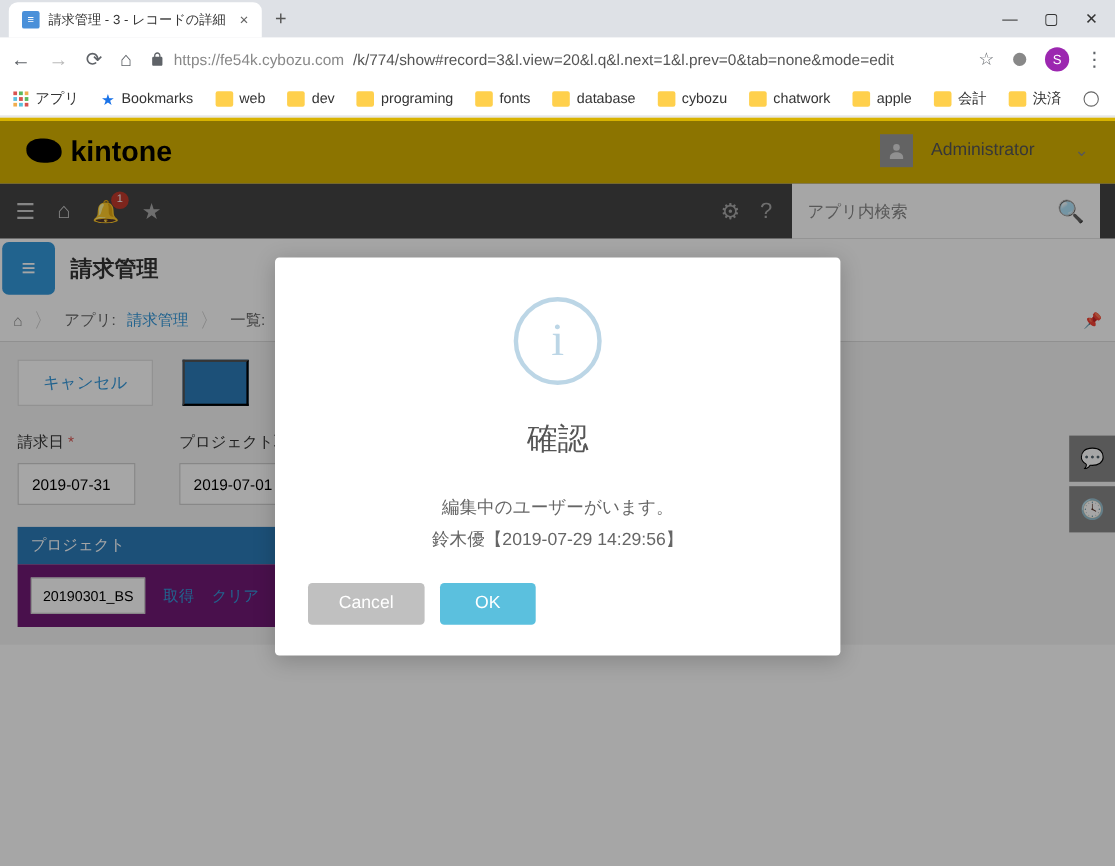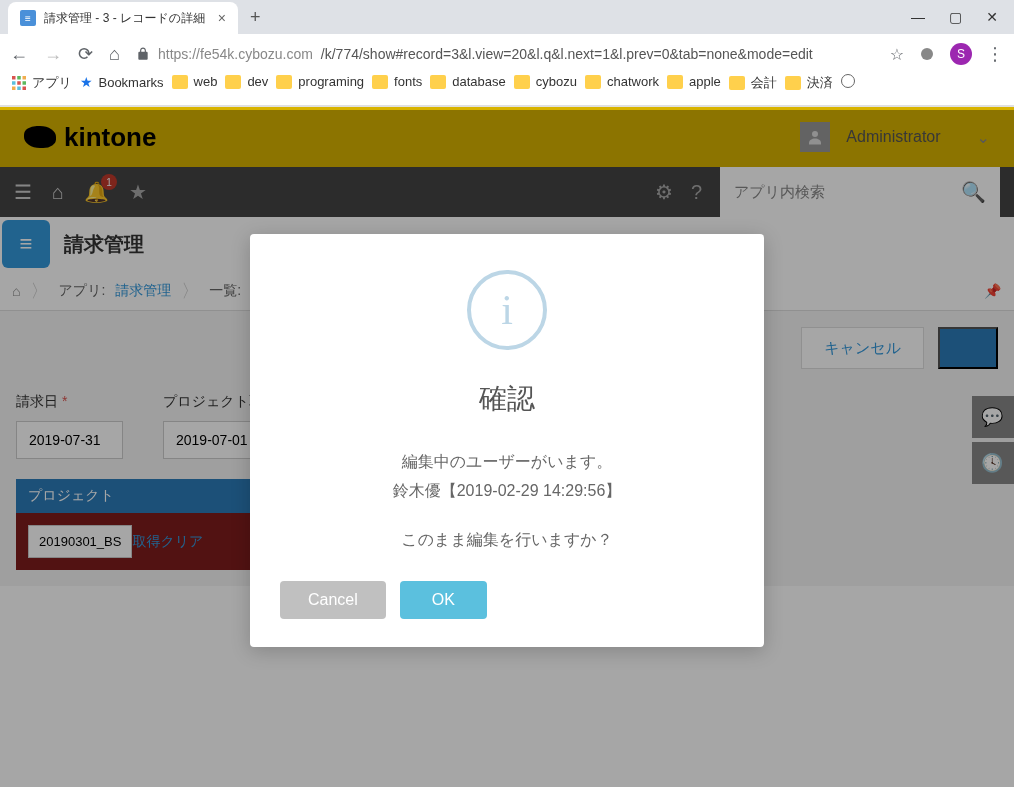--- a/index.html
+++ b/index.html
@@ -20,21 +20,21 @@
 .nav-btn.disabled { color: #bbb; }
 .addr { flex: 1; display: flex; align-items: center; gap: 8px; font-size: 14px; color: #888; }
 .addr .lock { width: 14px; height: 14px; }
 .addr .path { color: #555; }
 .addr-right { display: flex; gap: 14px; align-items: center; }
 .star-btn { color: #5f6368; font-size: 16px; }
 .ext-icon { width: 18px; height: 18px; }
 .profile-icon { width: 22px; height: 22px; background: #9c27b0; border-radius: 50%; color: #fff; display: flex; align-items: center; justify-content: center; font-size: 12px; }
 .dots { color: #5f6368; font-size: 18px; }
 
-.bookmarks-bar { height: 32px; display: flex; align-items: flex-start; padding: 0 12px; gap: 8px; font-size: 13px; color: #333; border-bottom: 1px solid #e0e0e0; }
+.bookmarks-bar { height: 32px; display: flex; align-items: center; padding: 0 12px; gap: 20px; font-size: 13px; color: #333; border-bottom: 1px solid #e0e0e0; }
 .bm-item { display: flex; align-items: center; gap: 6px; }
 .bm-apps { width: 14px; height: 14px; }
 .bm-star { color: #1a73e8; font-size: 14px; }
 .bm-folder { width: 16px; height: 14px; background: #ffd04c; border-radius: 2px; }
 .bm-globe { width: 14px; height: 14px; border: 1.5px solid #666; border-radius: 50%; }
 
 
 .app-header { height: 60px; background: #d8b300; display: flex; align-items: center; padding: 0 24px; }
 .logo { display: flex; align-items: center; gap: 8px; font-size: 26px; font-weight: bold; color: #000; }
 .logo-icon { width: 32px; height: 22px; background: #000; border-radius: 40% 50% 40% 50%; position: relative; }
@@ -59,32 +59,32 @@
 
 
 .breadcrumb { height: 40px; display: flex; align-items: center; padding: 0 12px; gap: 10px; font-size: 14px; color: #666; border-bottom: 1px solid #ddd; }
 .breadcrumb .home-ic { color: #888; }
 .breadcrumb .sep { color: #ccc; font-size: 18px; }
 .breadcrumb a { color: #3498db; text-decoration: none; }
 .pin { margin-left: auto; color: #888; }
 
 
 .content { padding: 16px; background: #f4f4f4; position: relative; }
-.action-row { display: flex; gap: 14px; margin-bottom: 24px; justify-content: flex-end; }
+.action-row { display: flex; gap: 27px; margin-bottom: 24px; }
 .btn-cancel { background: #fff; border: 1px solid #ddd; color: #3498db; font-size: 15px; padding: 10px 22px; }
 .btn-primary { background: #2b7bb9; width: 60px; height: 42px; }
 
 .fields { display: flex; gap: 40px; margin-bottom: 20px; }
 .field-label { font-size: 14px; color: #333; margin-bottom: 10px; }
 .req { color: #d9534f; }
 .field-input { background: #fff; border: 1px solid #ccc; padding: 10px 12px; font-size: 14px; width: 107px; }
 
 .subtable { width: 240px; }
 .subtable-header { background: #2b7bb9; color: #fff; padding: 8px 12px; font-size: 14px; }
-.subtable-row { background: #7f1d1d; padding: 12px; display: flex; gap: 0; align-items: center; }
+.subtable-row { background: #701a75; padding: 12px; display: flex; gap: 16px; align-items: center; }
 .subtable-cell { background: #fff; border: 1px solid #ccc; padding: 8px 10px; font-size: 13px; }
 .subtable-link { color: #3498db; font-size: 14px; }
 
 
 .side-buttons { position: absolute; right: 0; top: 396px; display: flex; flex-direction: column; }
 .side-btn { width: 42px; height: 42px; background: #888; display: flex; align-items: center; justify-content: center; color: #ddd; font-size: 18px; margin-bottom: 4px; }
 
 
 .overlay { position: absolute; inset: 0; top: 110px; background: rgba(0,0,0,0.35); display: flex; align-items: flex-start; justify-content: center; padding-top: 124px; }
 .modal { background: #fff; width: 514px; border-radius: 4px; padding: 36px 30px 28px; text-align: center; box-shadow: 0 4px 20px rgba(0,0,0,0.2); }
@@ -280,21 +280,20 @@
 </div>
 
 <div class="overlay">
   <div class="modal">
     <div class="modal-icon">
         <span class="modal-icon-i">i</span>
       </div>
     <div class="modal-title">確認</div>
     <div class="modal-text">
       <div>編集中のユーザーがいます。</div>
-      <div>鈴木優【2019-02-29 14:29:56】</div>
-    </div>
-    <div class="modal-text2">このまま編集を行いますか？</div>
+      <div>鈴木優【2019-07-29 14:29:56】</div>
+    </div>
     <div class="modal-buttons">
       <button class="modal-btn modal-btn-cancel">Cancel</button>
       <button class="modal-btn modal-btn-ok">OK</button>
     </div>
   </div>
 </div>
 
 </body></html>

